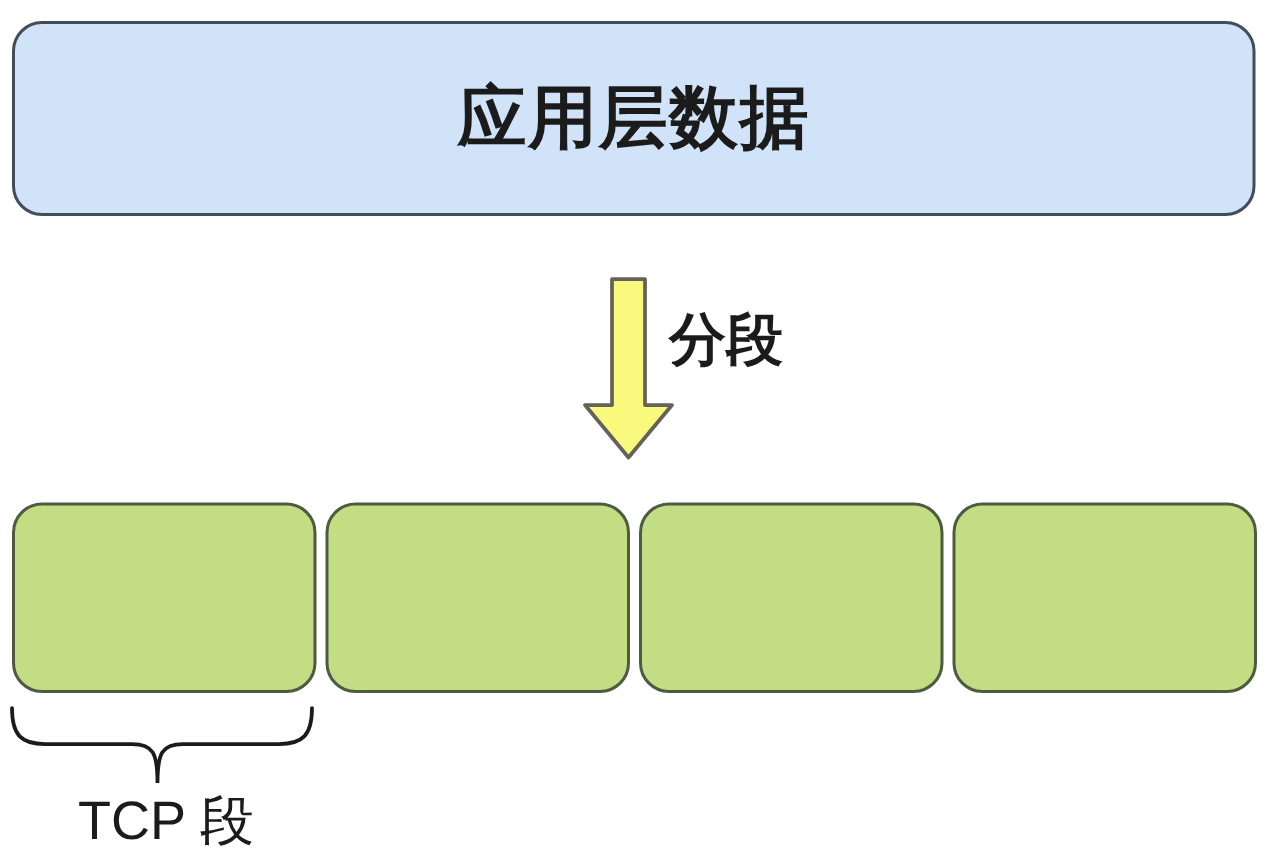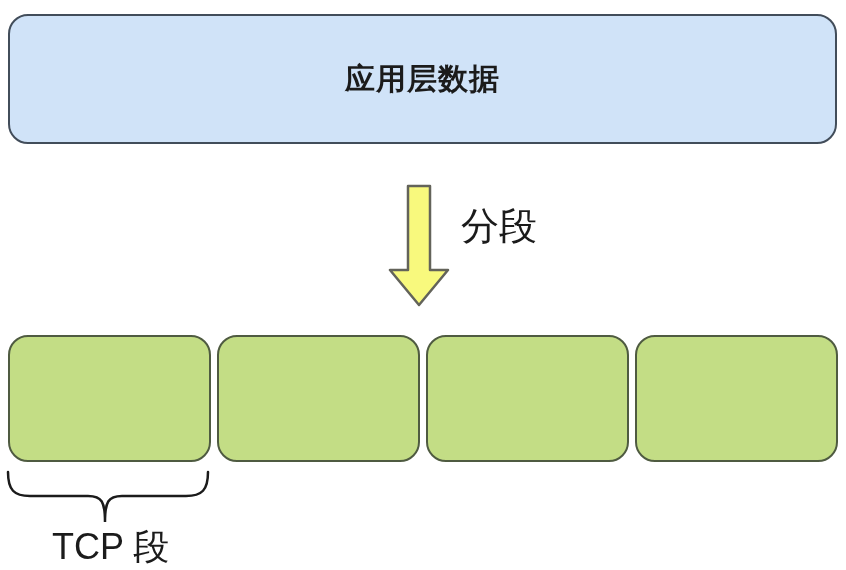--- a/index.html
+++ b/index.html
@@ -22,38 +22,38 @@
     width: 825px;
     height: 126px;
     background: var(--app-box-fill, #d0e3f8);
     border: 2.5px solid var(--app-box-border, #424d5a);
     border-radius: 20px;
     display: flex;
     align-items: center;
     justify-content: center;
   }
   .app-box-label {
-    font-size: 30px;
+    font-size: 46px;
     font-weight: 600;
     color: var(--text, #1b1b1b);
     letter-spacing: 1px;
   }
   .arrow-svg {
     position: absolute;
     left: 388px;
     top: 184px;
     width: 62px;
     height: 124px;
   }
   .arrow-label {
     position: absolute;
-    left: 461px;
+    left: 446px;
     top: 201px;
     font-size: 38px;
-    font-weight: 400;
+    font-weight: 700;
     color: var(--text, #1b1b1b);
   }
   .segments-row {
     position: absolute;
     left: 8px;
     top: 335px;
     width: 830px;
     height: 127px;
     display: flex;
     gap: 6px;

